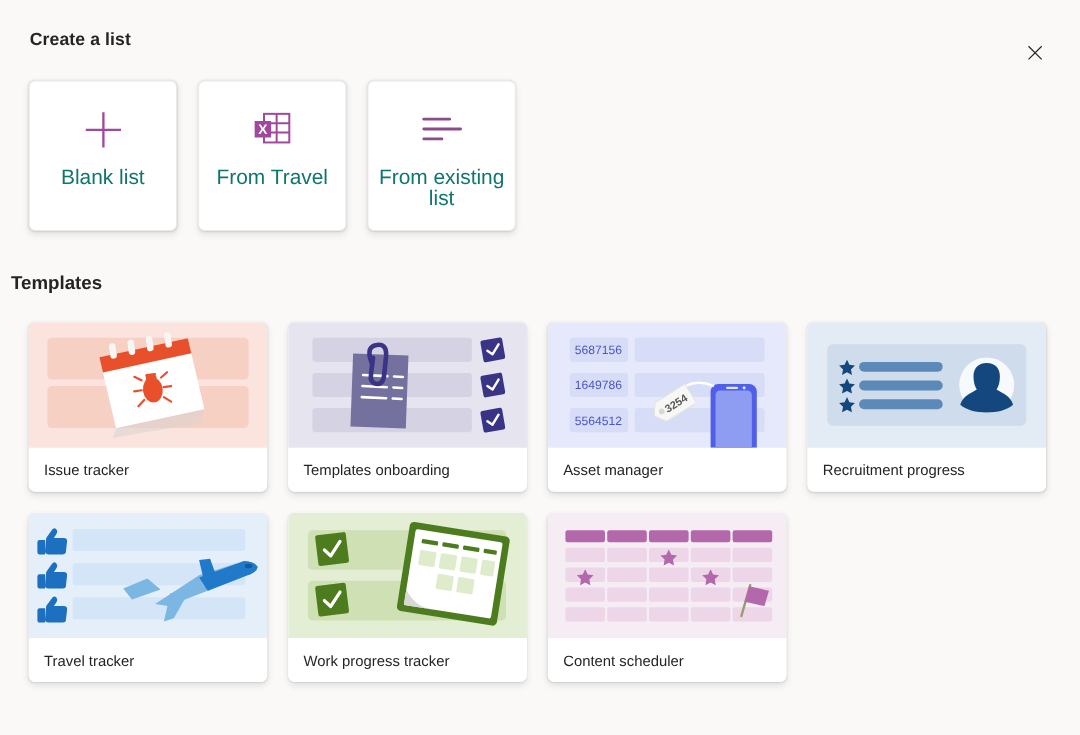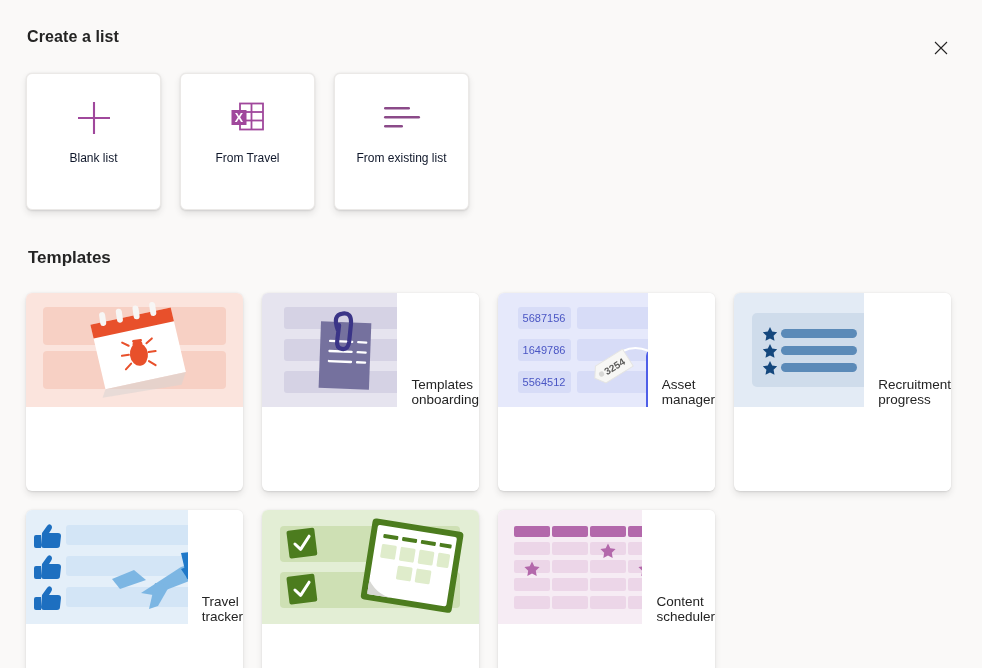--- a/index.html
+++ b/index.html
@@ -69,55 +69,55 @@
   .create-icon {
     height: 78px;
     display: flex;
     align-items: center;
     justify-content: center;
     width: 100%;
     padding-top: 10px;
   }
 
   .create-label {
-    font-size: 12px;
-    color: #0f172a;
+    font-size: 19px;
+    color: #0f766e;
     text-align: center;
     line-height: 1;
   }
 
   
   .section-title {
     position: absolute;
-    left: 28px;
+    left: 10px;
     top: 248px;
     font-size: 17px;
     font-weight: 600;
     color: #242424;
   }
 
   .templates-grid {
     position: absolute;
     left: 26px;
     top: 293px;
     display: grid;
     grid-template-columns: repeat(4, 217px);
     gap: 19px 19px;
   }
 
   .tpl-card {
     width: 217px;
-    height: 198px;
+    height: 154px;
     background: #ffffff;
     border-radius: 6px;
     box-shadow: 0 .6px 1.8px rgba(0,0,0,.10), 0 3.2px 7.2px rgba(0,0,0,.09);
     overflow: hidden;
     cursor: pointer;
     display: flex;
-    flex-direction: row;
+    flex-direction: column;
   }
 
   .tpl-art {
     height: 114px;
     position: relative;
     overflow: hidden;
   }
 
   .tpl-foot {
     flex: 1;
@@ -209,20 +209,23 @@
           </g>
           <g fill="#e8502b">
             <ellipse cx="112" cy="62" rx="9" ry="11.5"></ellipse>
             <ellipse cx="112" cy="51.5" rx="5" ry="4"></ellipse>
             <rect x="107" y="47" width="10" height="2.6" rx="1.3"></rect>
             <path d="M103 52 l-6 -4 M121 52 l6 -4 M102 61 h-7 M122 61 h7 M103 70 l-6 5 M121 70 l6 5" stroke="#e8502b" stroke-width="2" fill="none" stroke-linecap="round"></path>
           </g>
         </g>
       </svg>
     </div>
+    <div class="tpl-foot">
+      <span class="tpl-label">Issue tracker</span>
+    </div>
   </div>
 
   <div class="tpl-card">
     <div class="tpl-art" style="background:#e6e4ef">
       <svg class="art-svg" viewBox="0 0 217 114" aria-hidden="true">
         <g fill="#d5d2e4">
           <rect x="22" y="14" width="145" height="22" rx="3"></rect>
           <rect x="22" y="46" width="145" height="22" rx="3"></rect>
           <rect x="22" y="78" width="145" height="22" rx="3"></rect>
         </g>
@@ -374,20 +377,23 @@
             <rect x="117" y="38" width="15" height="14" rx="1.5"></rect>
             <rect x="136" y="38" width="15" height="14" rx="1.5"></rect>
             <rect x="155" y="38" width="15" height="14" rx="1.5"></rect>
             <rect x="174" y="38" width="12" height="14" rx="1.5"></rect>
             <rect x="136" y="57" width="15" height="14" rx="1.5"></rect>
             <rect x="155" y="57" width="15" height="14" rx="1.5"></rect>
           </g>
           <path d="M110 76 q12 16 30 14 l-30 0 z" fill="#d8d8d4"></path>
         </g>
       </svg>
+    </div>
+    <div class="tpl-foot">
+      <span class="tpl-label">Work progress tracker</span>
     </div>
   </div>
 
   <div class="tpl-card">
     <div class="tpl-art" style="background:#f6ecf4">
       <svg class="art-svg" viewBox="0 0 217 114" aria-hidden="true">
         <g fill="#b368ab">
           <rect x="16" y="16" width="36" height="11" rx="2"></rect>
           <rect x="54" y="16" width="36" height="11" rx="2"></rect>
           <rect x="92" y="16" width="36" height="11" rx="2"></rect>

